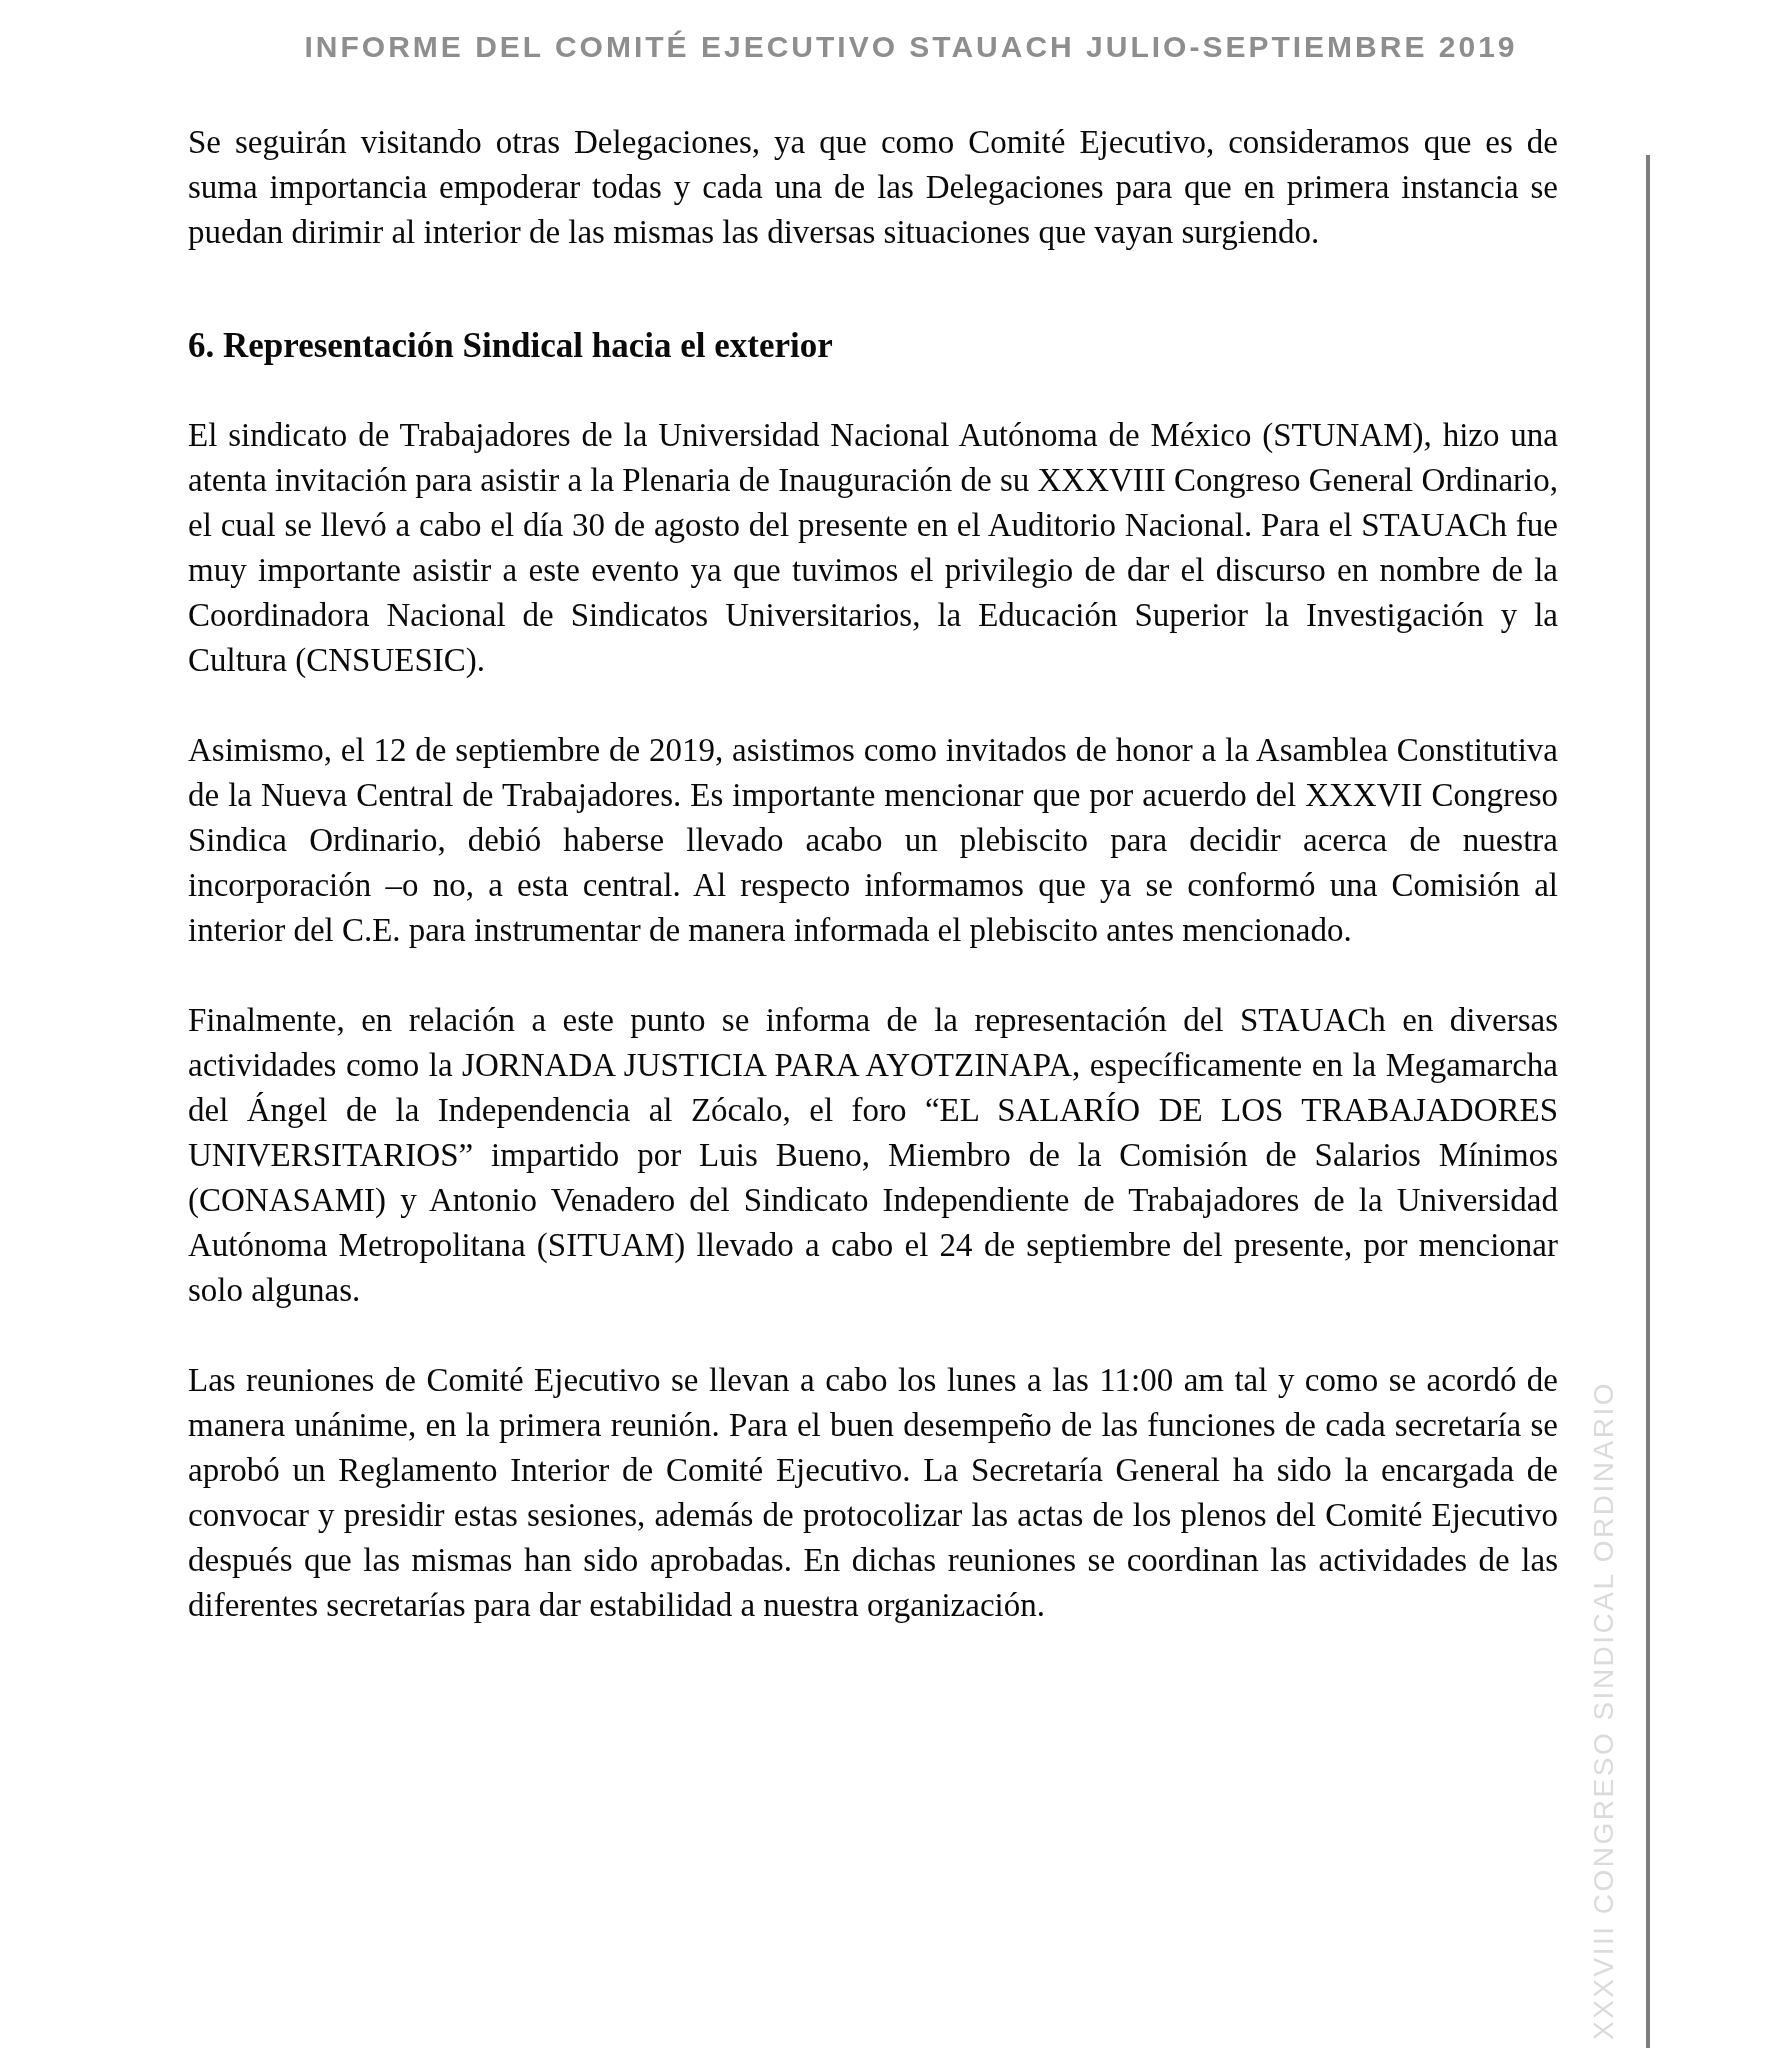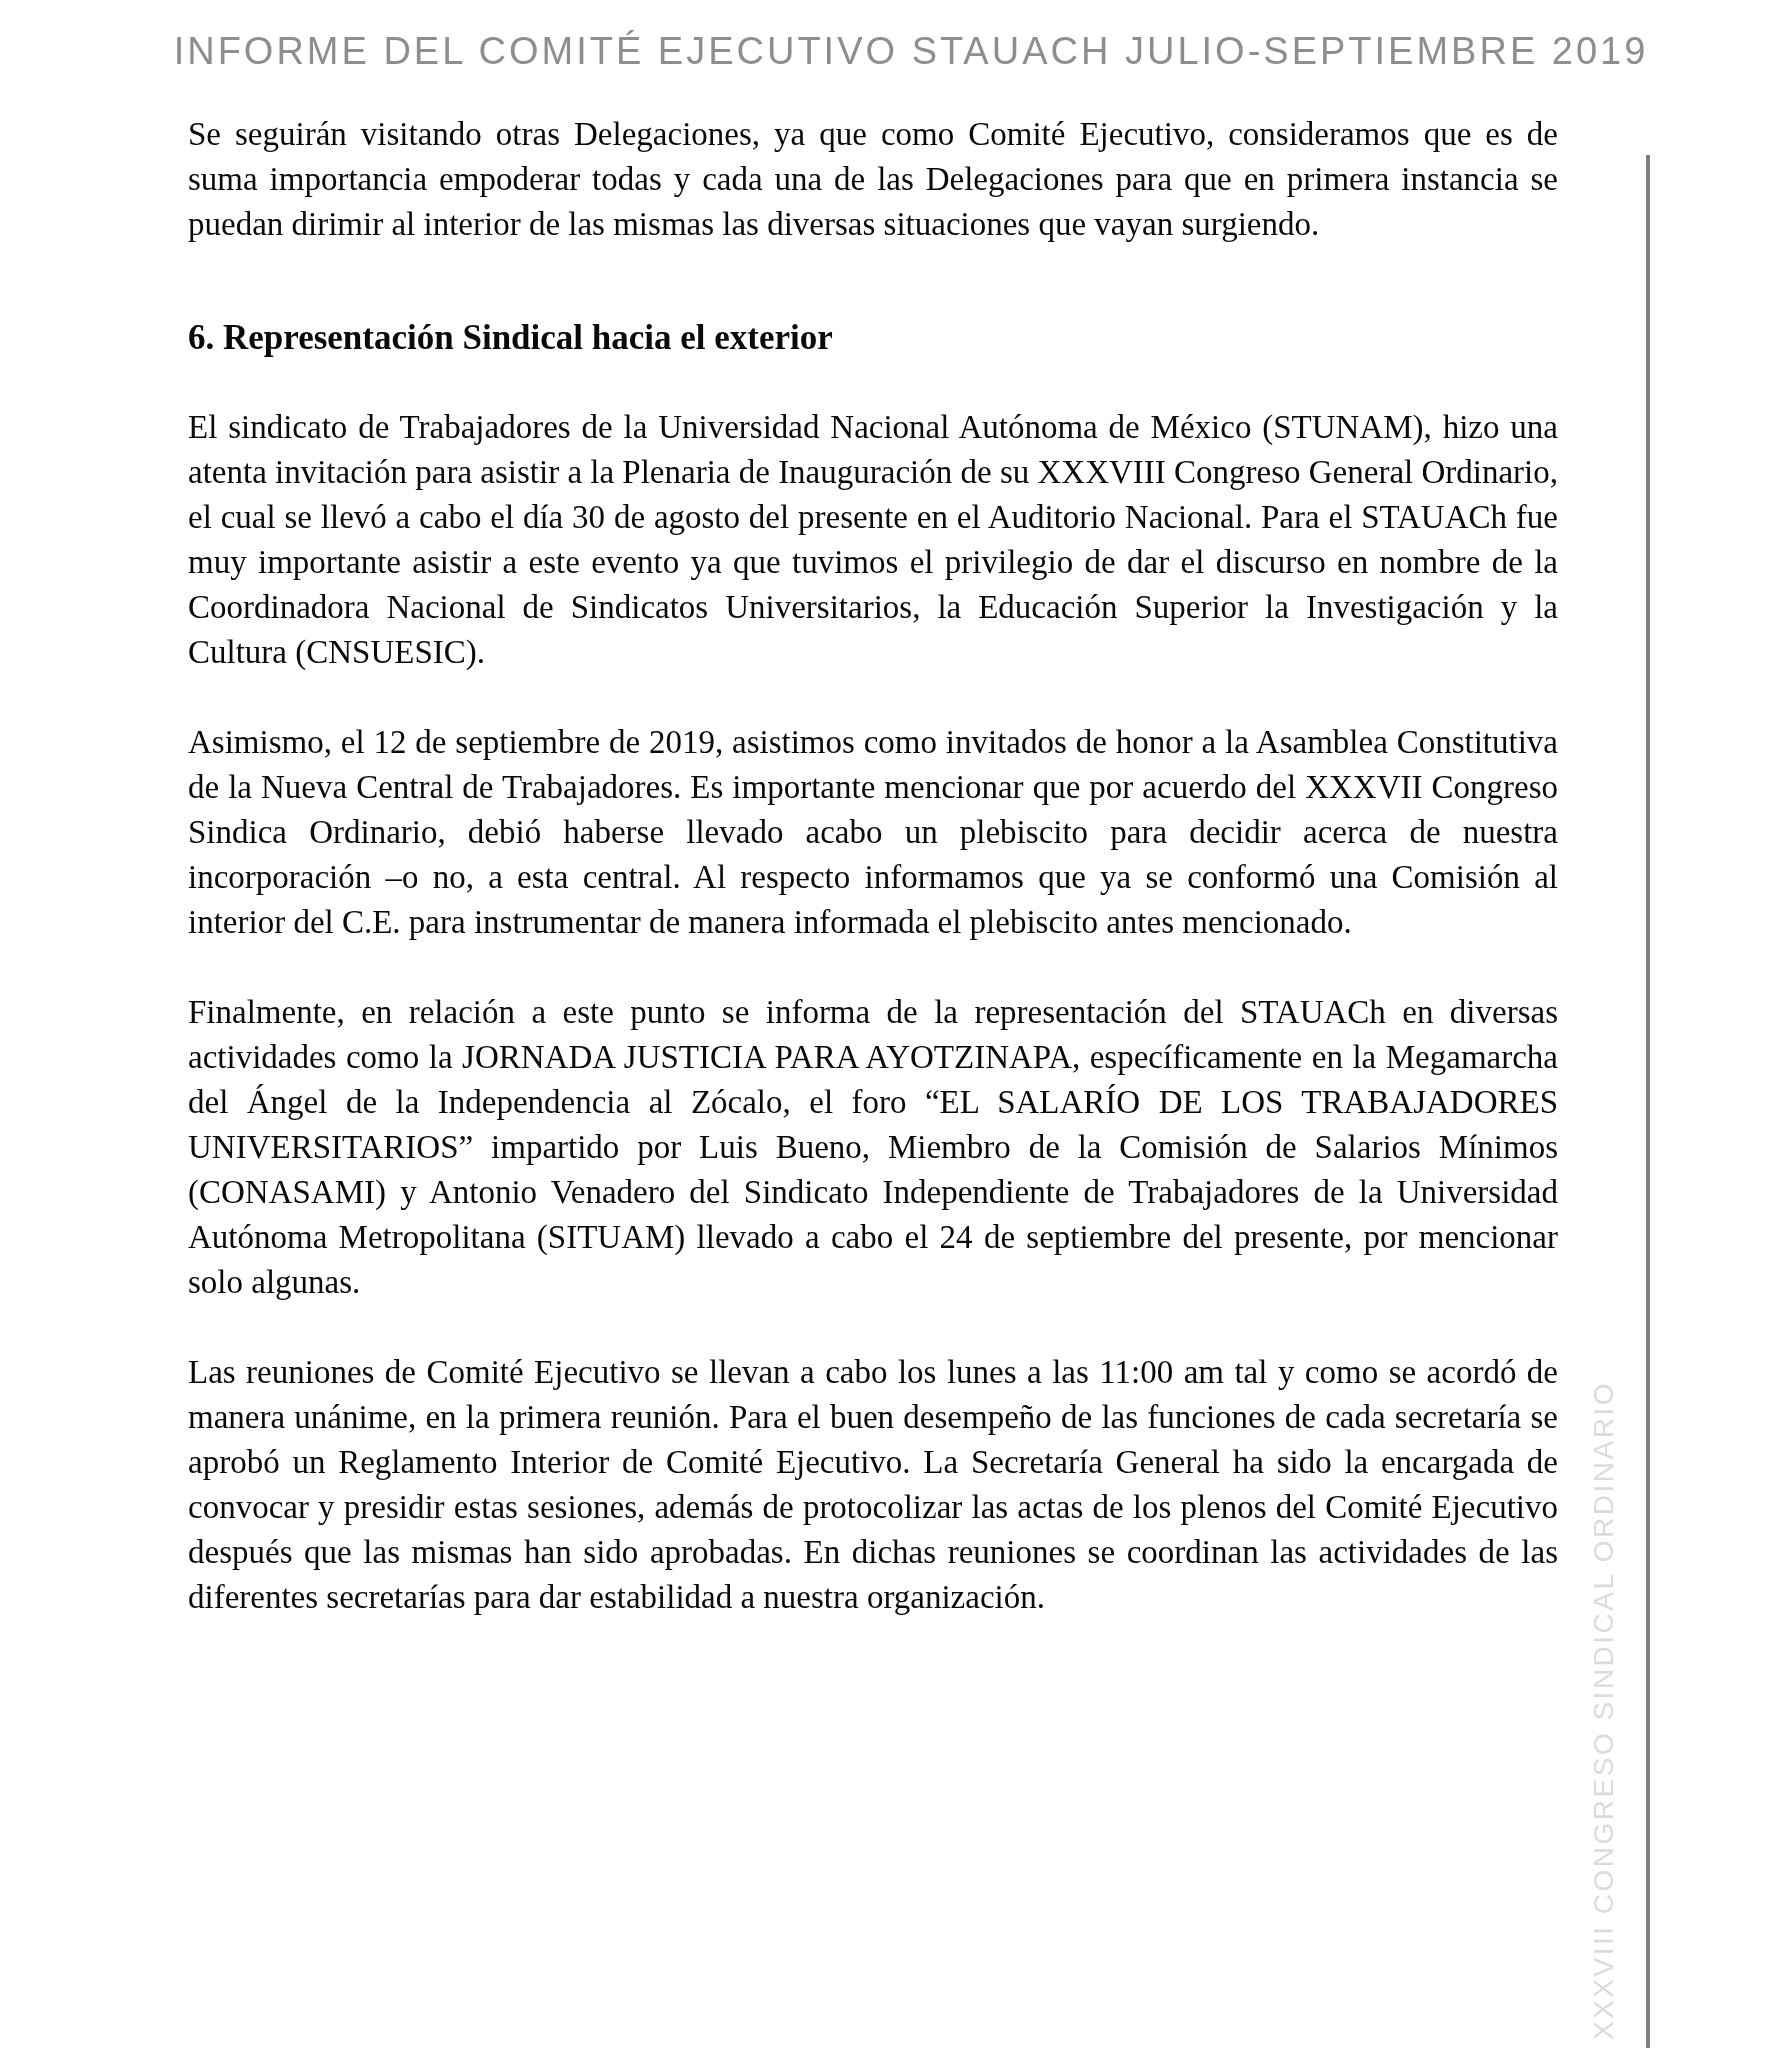--- a/index.html
+++ b/index.html
@@ -16,39 +16,39 @@
     overflow: hidden;
     font-family: "Liberation Serif", serif;
   }
   .report-header {
     position: absolute;
     top: 30px;
     left: 0;
     right: 0;
     text-align: center;
     font-family: "Liberation Sans", sans-serif;
-    font-size: 38px;
-    font-weight: 400;
+    font-size: 30px;
+    font-weight: 700;
     letter-spacing: 3px;
     color: var(--header_gray, #8e8e8e);
     white-space: nowrap;
     padding-left: 30px;
   }
   .content {
     position: absolute;
     left: 188px;
     top: 112px;
     width: 1370px;
     color: var(--body_text, #0a0a0a);
   }
   .content p {
     font-size: 33px;
     line-height: 45px;
     text-align: justify;
-    margin: 0 0 45px 0;
+    margin: 8px 0 45px 0;
     font-family: Liberation Serif, serif;
   }
   .content h2 {
     font-size: 35px;
     line-height: 45px;
     font-weight: bold;
     margin: 70px 0 45px 0;
     color: var(--body_text, #0a0a0a);
   }
   .content h2:first-of-type {

